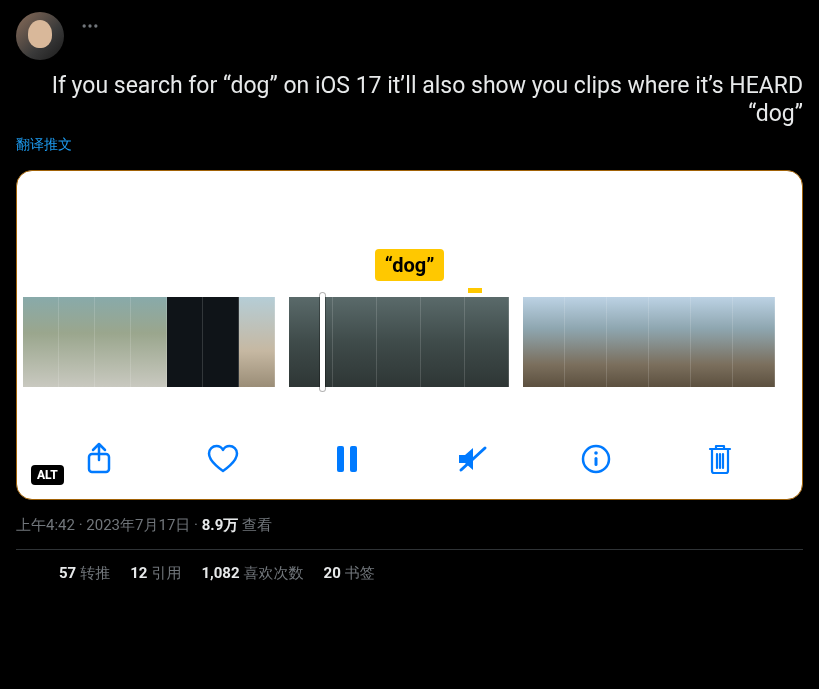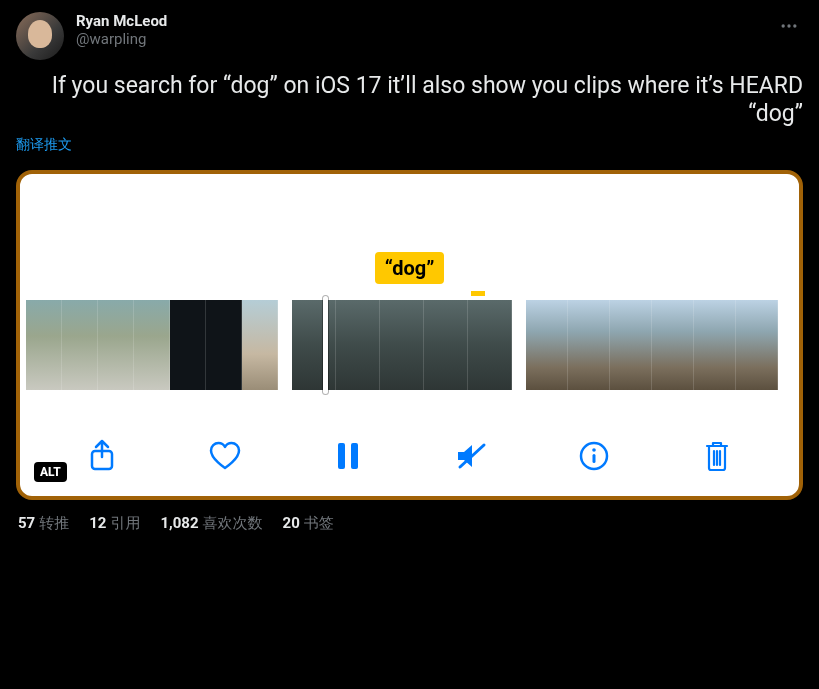--- a/index.html
+++ b/index.html
@@ -64,21 +64,21 @@
     text-align: right;
   }
   .translate-link {
     color: #1d9bf0;
     font-size: 14px;
     cursor: pointer;
     display: inline-block;
     margin-bottom: 16px;
   }
   .media-card {
-    border: 4px solid #a16207;
+    border: 1px solid #a16207;
     border-radius: 16px;
     overflow: hidden;
     background: #fff;
     position: relative;
     height: 330px;
   }
   .bubble-wrap {
     position: absolute;
     top: 78px;
     left: 0; right: 0;
@@ -172,35 +172,32 @@
     border-bottom: 1px solid #2f3336;
   }
   .meta-row .dot::before { content: " · "; }
   .meta-row strong { color: #e7e9ea; font-weight: 700; }
   .stats-row {
     display: flex;
     gap: 20px;
     color: #71767b;
     font-size: 15px;
     padding: 14px 2px;
+    margin-left: 41px;
   }
   .stats-row .stat strong { color: #e7e9ea; font-weight: 700; margin-right: 4px; }
   svg { display: block; }
 </style>
 </head>
 <body>
 
 <div class="tweet">
 
   <div class="header">
     <div class="avatar"></div>
-    <div class="name-block">
-      <div class="display-name">Ryan McLeod</div>
-      <div class="handle">@warpling</div>
-    </div>
     <div class="more-btn">
       <svg width="20" height="20" viewBox="0 0 24 24">
         <circle cx="5" cy="12" r="2" fill="currentColor"></circle>
         <circle cx="12" cy="12" r="2" fill="currentColor"></circle>
         <circle cx="19" cy="12" r="2" fill="currentColor"></circle>
       </svg>
     </div>
   </div>
 
   <div class="tweet-text">If you search for “dog” on iOS 17 it’ll also show you clips where it’s HEARD “dog”</div>
@@ -277,20 +274,23 @@
       <div class="tb-btn">
         <svg width="30" height="34" viewBox="0 0 30 34">
           <path d="M5 7 L25 7 M11 7 L11 4 L19 4 L19 7 M7 7 L7 29 C7 30 8 31 9 31 L21 31 C22 31 23 30 23 29 L23 7 M12 12 L12 26 M15 12 L15 26 M18 12 L18 26" stroke="#007aff" stroke-width="2.2" fill="none" stroke-linecap="round" stroke-linejoin="round"></path>
         </svg>
       </div>
     </div>
 
     <div class="alt-badge">ALT</div>
   </div>
 
+  <div class="meta-row">
+    <span>上午4:42</span><span class="dot"></span><span>2023年7月17日</span><span class="dot"></span><strong>8.9万</strong> <span>查看</span>
+  </div>
 
   <div class="stats-row">
     <div class="stat">
       <strong>57</strong><span>转推</span>
     </div>
     <div class="stat">
       <strong>12</strong><span>引用</span>
     </div>
     <div class="stat">
       <strong>1,082</strong><span>喜欢次数</span>

